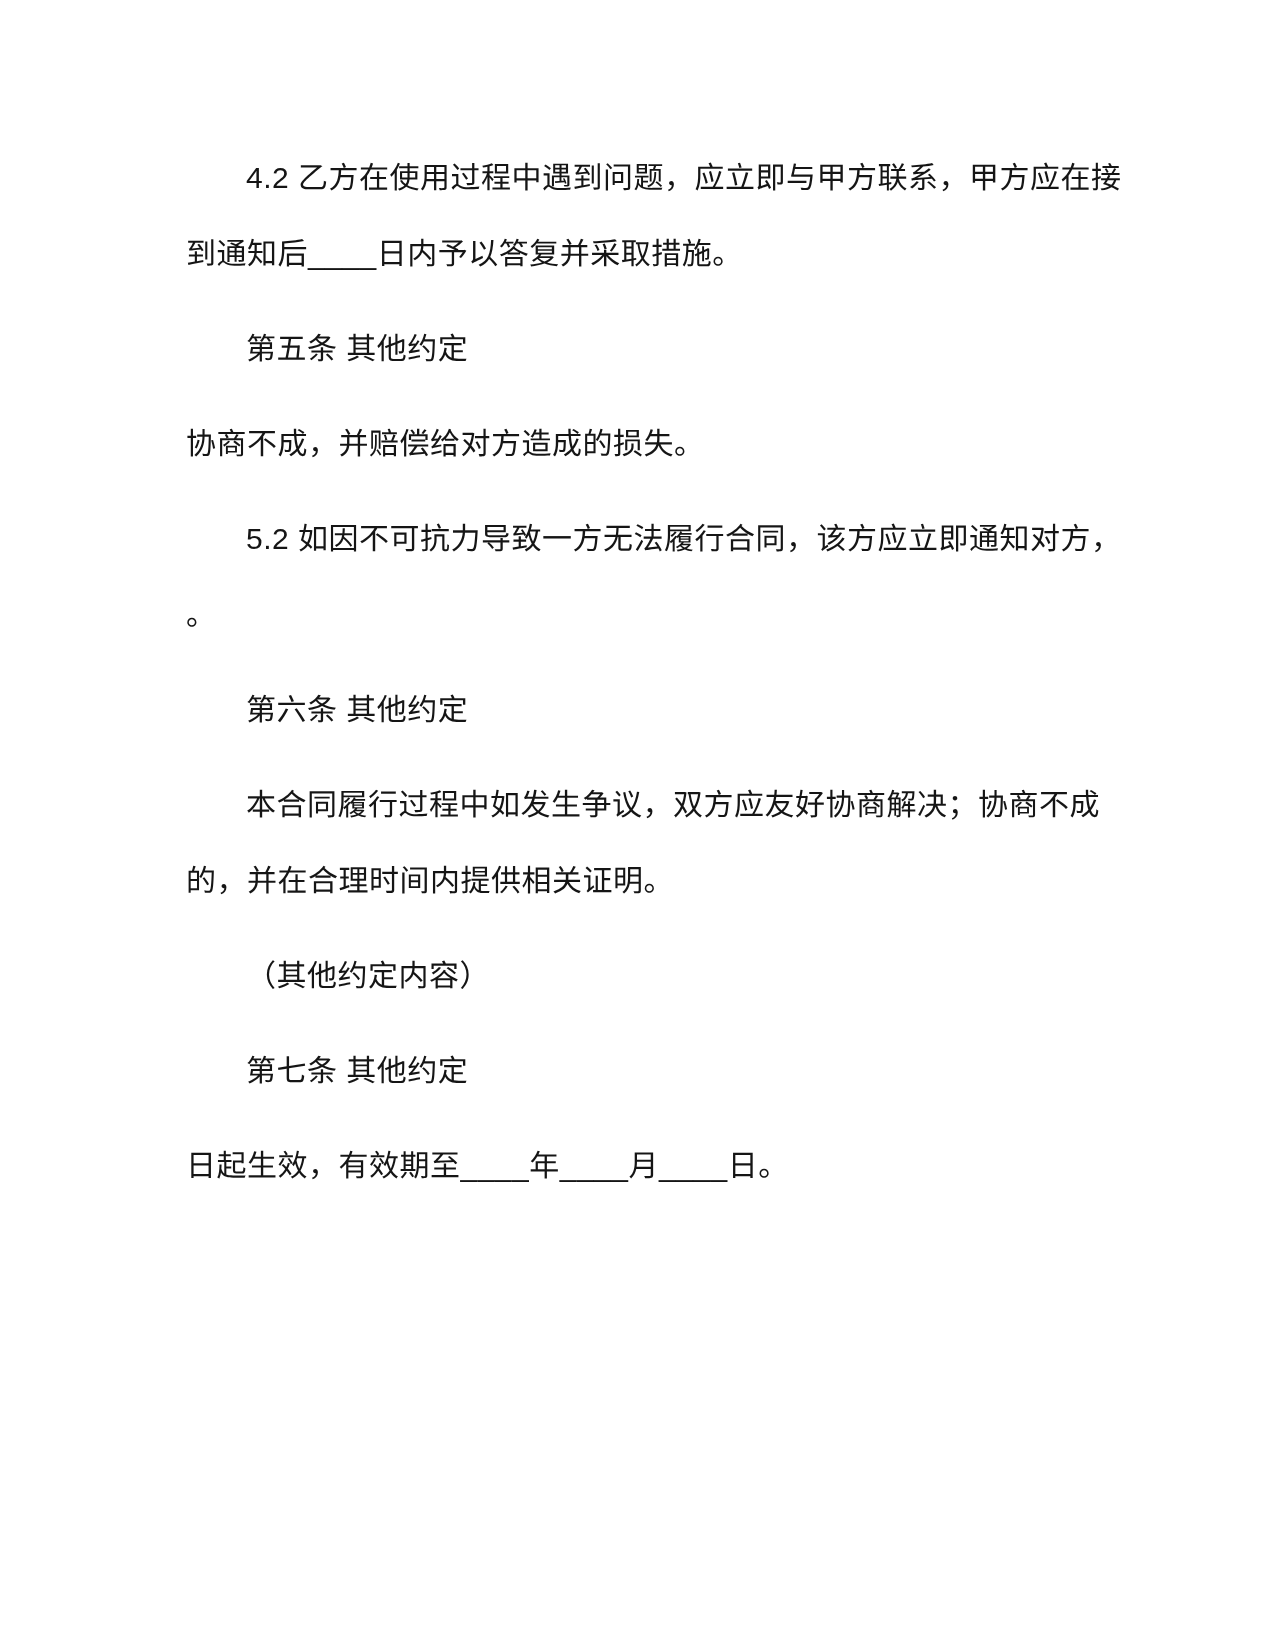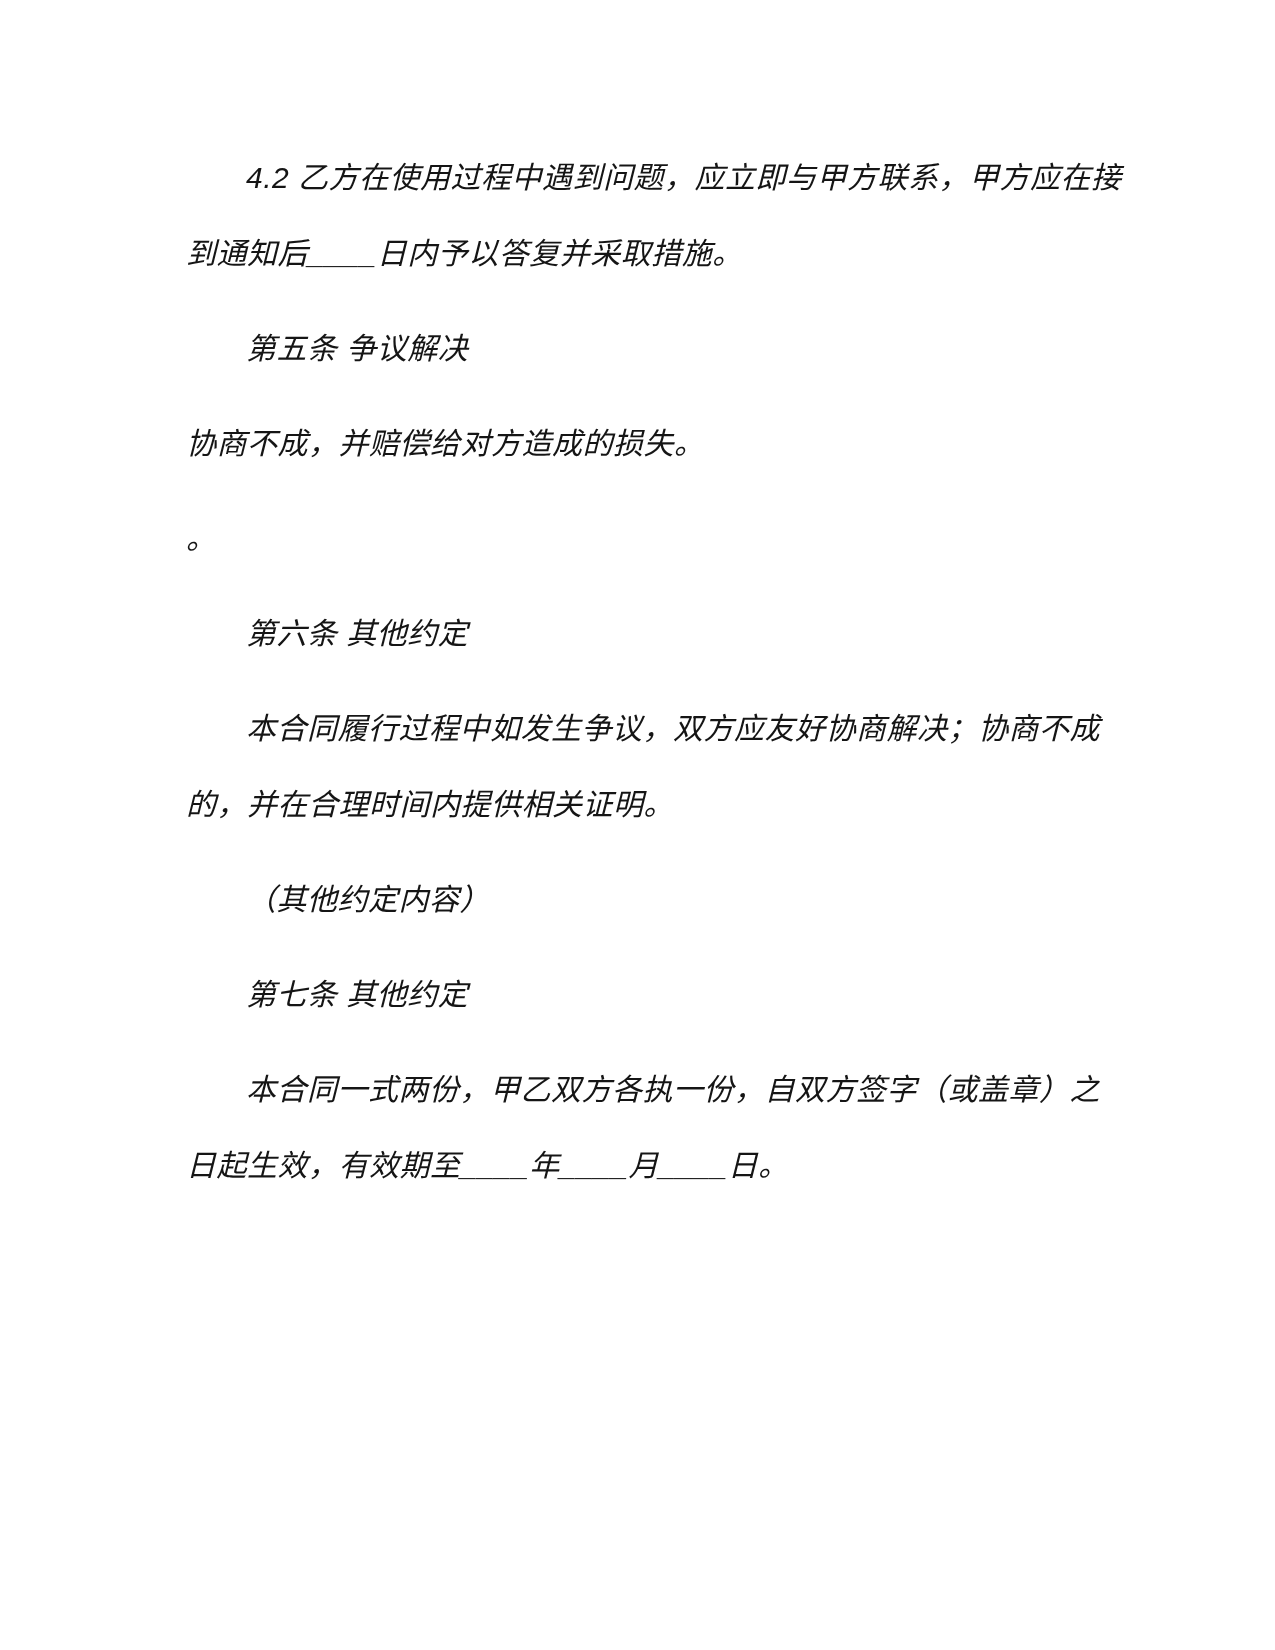--- a/index.html
+++ b/index.html
@@ -23,21 +23,20 @@
     width: 900px;
     color: #151515;
     font-family: "Liberation Sans", "DejaVu Sans", sans-serif;
     font-size: 30px;
     font-weight: 400;
     -webkit-font-smoothing: antialiased;
   }
   .para {
     margin: 0 0 19px 0;
     padding: 0;
-    font-style: italic;
   }
   .para:last-child {
     margin-bottom: 0;
   }
   .line {
     display: block;
     height: 76px;
     line-height: 76px;
     white-space: nowrap;
     letter-spacing: 0.5px;
@@ -49,39 +48,39 @@
 </head>
 <body>
 
 <div class="page">
   <div class="doc" id="doc-body">
       <div class="para">
         <span class="line indent">4.2 乙方在使用过程中遇到问题，应立即与甲方联系，甲方应在接</span>
         <span class="line">到通知后____日内予以答复并采取措施。</span>
       </div>
       <div class="para">
-        <span class="line indent">第五条 争议解决</span>
+        <span class="line indent">第五条 其他约定</span>
       </div>
       <div class="para">
         <span class="line">协商不成，并赔偿给对方造成的损失。</span>
       </div>
       <div class="para">
+        <span class="line indent">5.2 如因不可抗力导致一方无法履行合同，该方应立即通知对方，</span>
         <span class="line">。</span>
       </div>
       <div class="para">
         <span class="line indent">第六条 其他约定</span>
       </div>
       <div class="para">
         <span class="line indent">本合同履行过程中如发生争议，双方应友好协商解决；协商不成</span>
         <span class="line">的，并在合理时间内提供相关证明。</span>
       </div>
       <div class="para">
         <span class="line indent">（其他约定内容）</span>
       </div>
       <div class="para">
         <span class="line indent">第七条 其他约定</span>
       </div>
       <div class="para">
-        <span class="line indent">本合同一式两份，甲乙双方各执一份，自双方签字（或盖章）之</span>
         <span class="line">日起生效，有效期至____年____月____日。</span>
       </div>
     </div>
 </div>
 
 </body></html>

